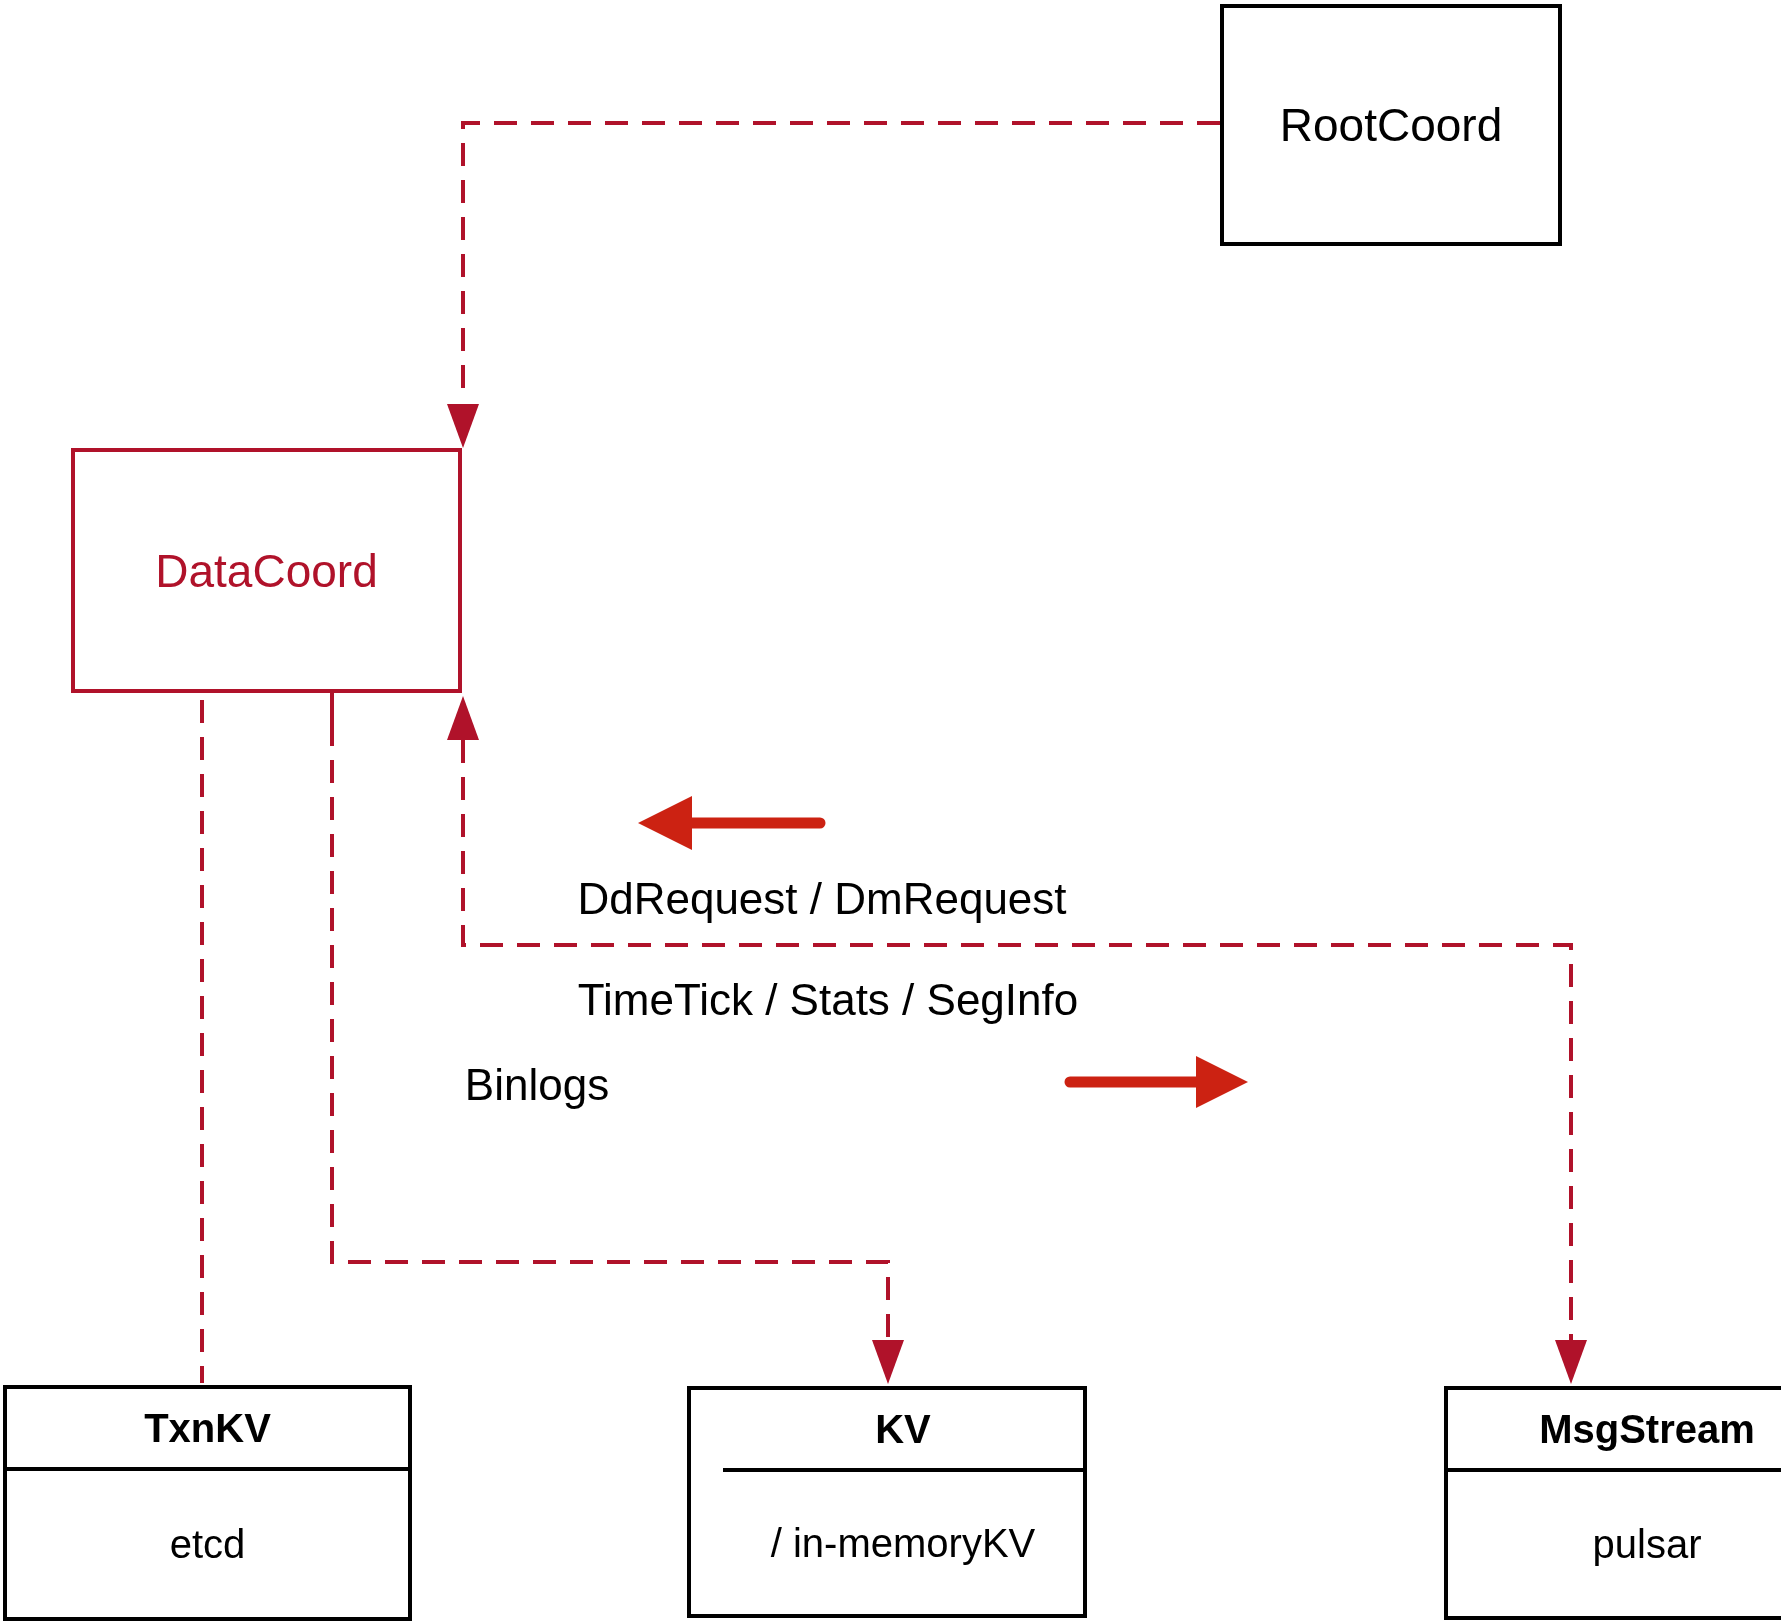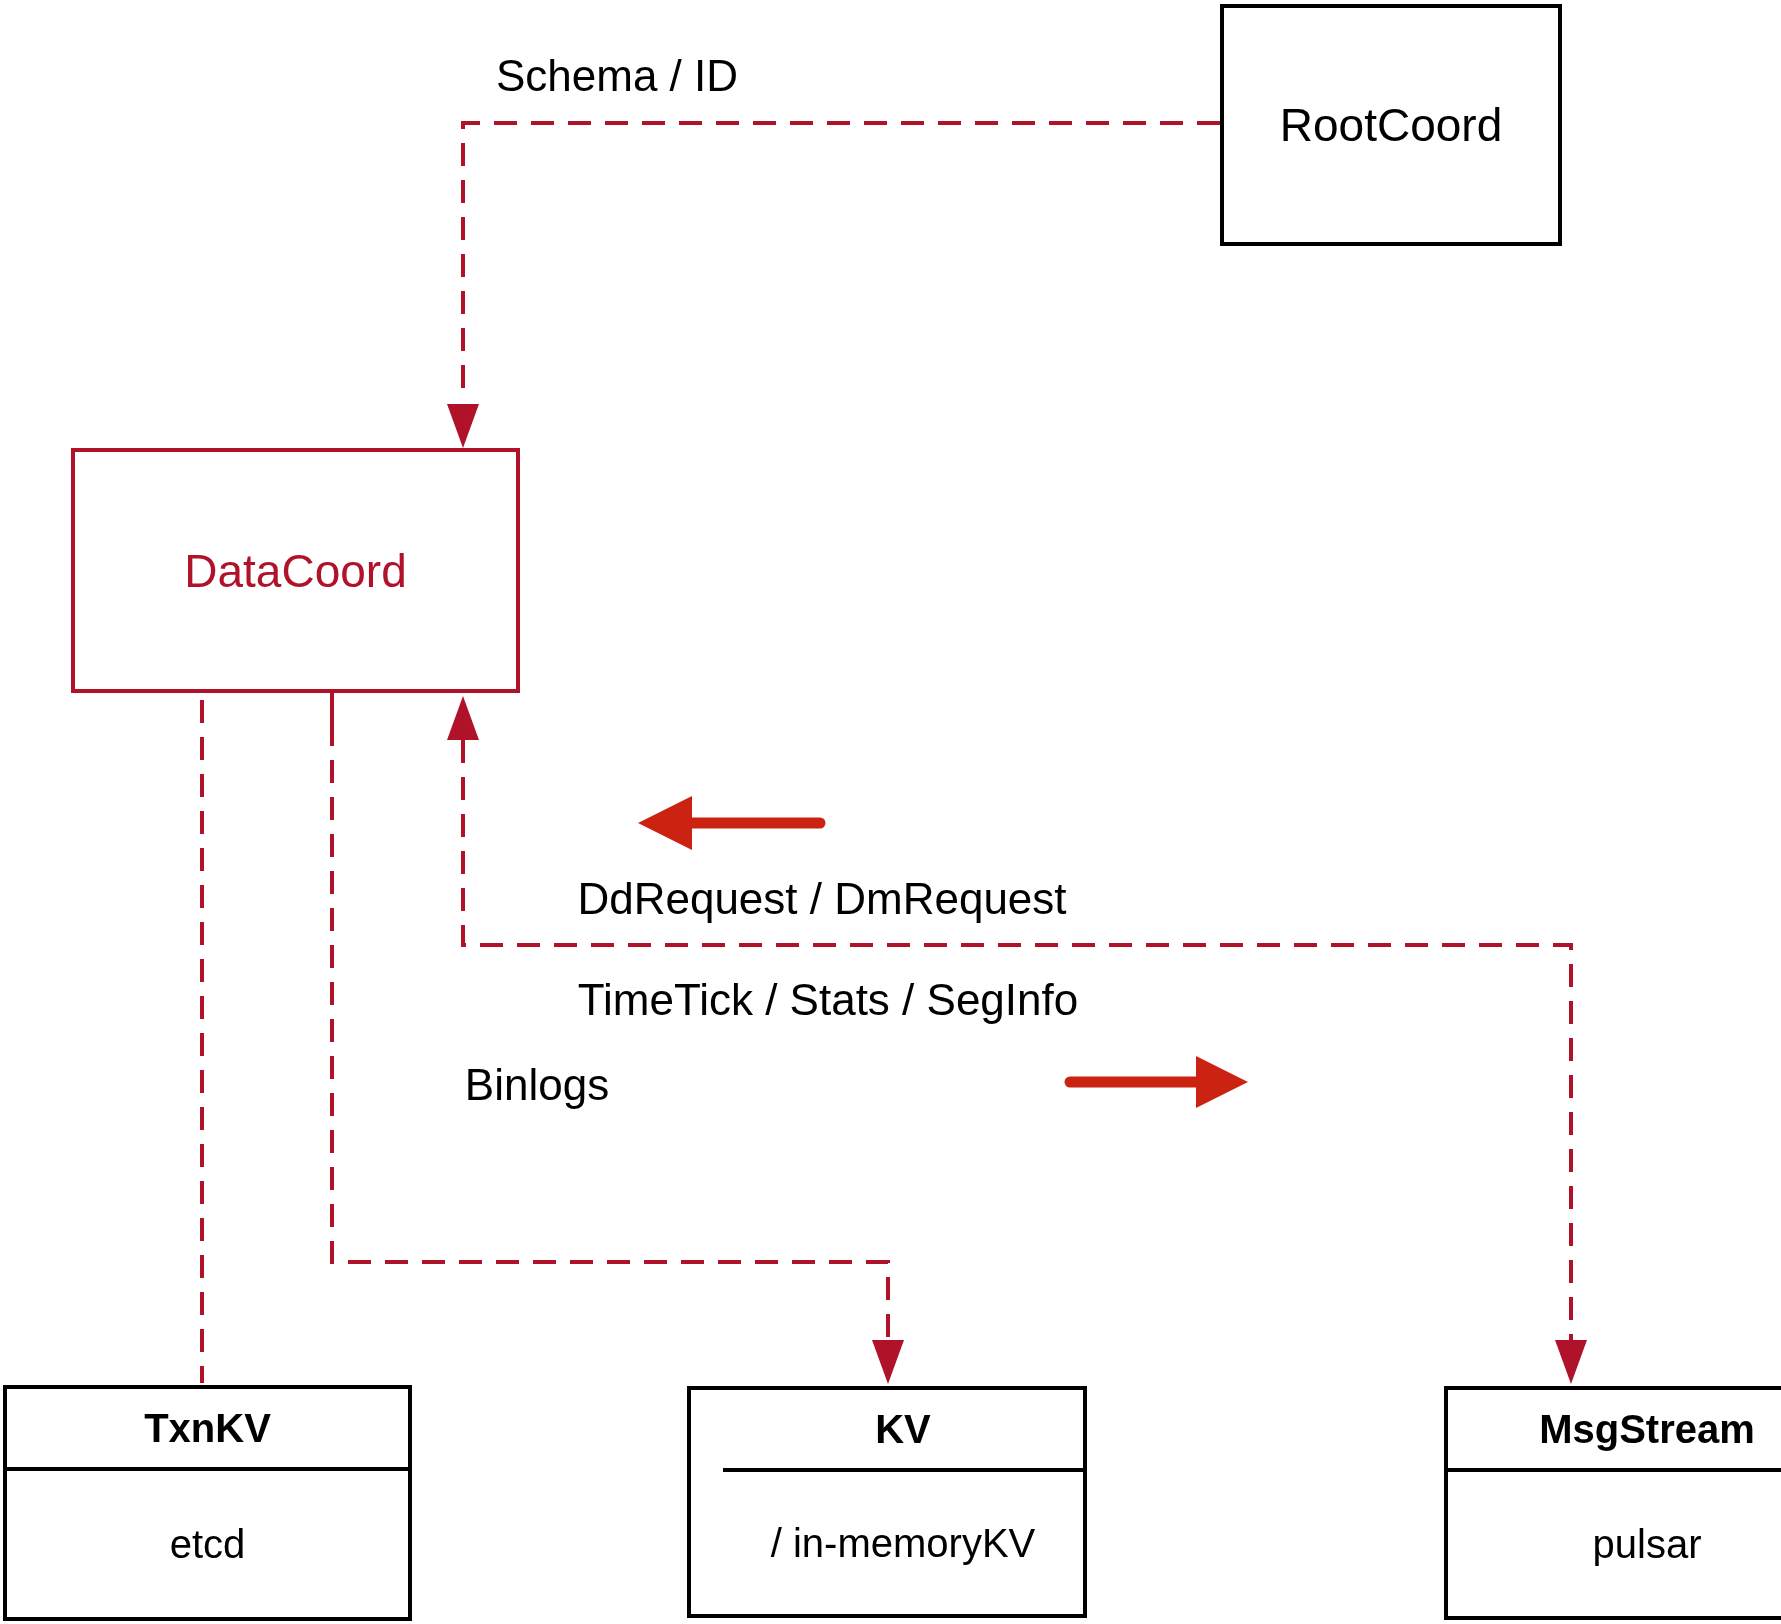--- a/index.html
+++ b/index.html
@@ -86,21 +86,21 @@
     <line class="arrow-shaft" x1="820" y1="823" x2="692" y2="823"></line>
     <polygon class="arrow-fill" points="638,823 692,796 692,850"></polygon>
     <line class="arrow-shaft" x1="1070" y1="1082" x2="1196" y2="1082"></line>
     <polygon class="arrow-fill" points="1248,1082 1196,1056 1196,1108"></polygon>
   </svg>
 
   <div class="node" style="left:1220px;top:4px;width:342px;height:242px;">
     <span>RootCoord</span>
   </div>
 
-  <div class="node red" style="left:71px;top:448px;width:449px;height:245px;">
+  <div class="node red" style="left:71px;top:448px;width:391px;height:245px;">
     <span>DataCoord</span>
   </div>
 
   <div class="store" style="left:3px;top:1385px;width:409px;height:236px;">
     <div class="store-title">TxnKV</div>
     <div class="store-body">
       <span>etcd</span>
     </div>
   </div>
 
@@ -111,21 +111,20 @@
     </div>
   </div>
 
   <div class="store" style="left:1444px;top:1386px;width:406px;height:234px;">
     <div class="store-title">MsgStream</div>
     <div class="store-body">
       <span>pulsar</span>
     </div>
   </div>
 
-  <div class="edge-label" style="left:617px;top:52px;">Schema / ID</div>
 
   <div class="edge-label" style="left:822px;top:875px;">DdRequest / DmRequest</div>
 
   <div class="edge-label" style="left:828px;top:976px;">TimeTick / Stats / SegInfo</div>
 
   <div class="edge-label" style="left:537px;top:1042px;margin-top:19px;">Binlogs</div>
 
 </div>
 
 </body></html>

